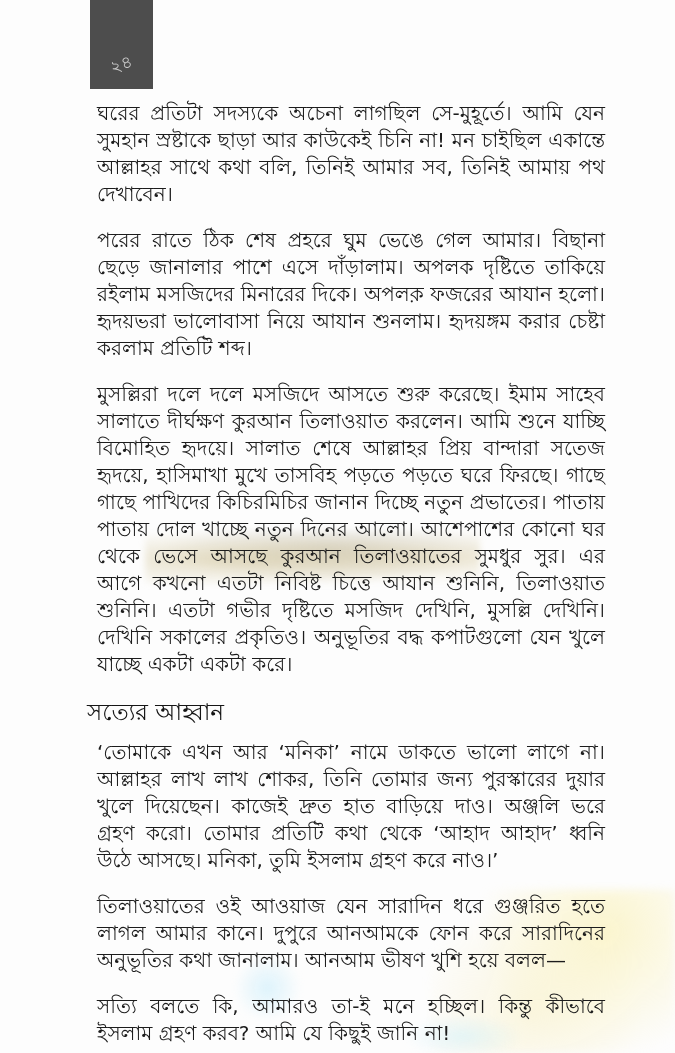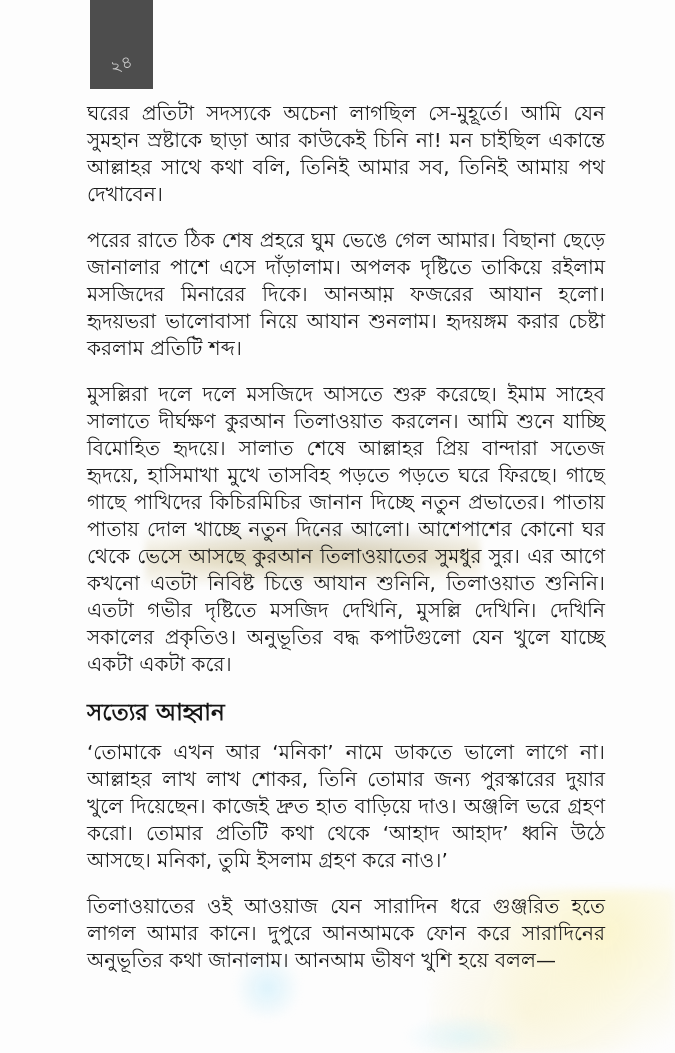--- a/index.html
+++ b/index.html
@@ -35,32 +35,32 @@
     transform: rotate(-20deg);
   }
   
   .content {
     position: absolute;
     left: 87px;
     top: 100px;
     width: 518px;
   }
   .para {
-    margin: 0 0 19px 0;
+    margin: 0 0 19px 10px;
     font-size: 20px;
     line-height: 27px;
     text-align: justify;
     text-align-last: left;
     color: #1c1c1c;
   }
   .heading {
     margin: 6px 0 12px 0;
     font-size: 23px;
     line-height: 30px;
-    font-weight: bold;
+    font-weight: normal;
     color: #151515;
   }
   
   .wm { position: absolute; pointer-events: none; }
   .wm-mid {
     left: 145px; top: 530px; width: 335px; height: 54px;
     background:
       radial-gradient(ellipse at 25% 55%, rgba(205,190,140,0.45), rgba(205,190,140,0) 70%),
       radial-gradient(ellipse at 55% 35%, rgba(175,168,150,0.35), rgba(175,168,150,0) 65%),
       radial-gradient(ellipse at 85% 50%, rgba(215,200,150,0.40), rgba(215,200,150,0) 70%);
@@ -93,21 +93,22 @@
   <div class="wm wm-bottom-right"></div>
   <div class="wm wm-cyan-1"></div>
   <div class="wm wm-cyan-2"></div>
 
   <div class="page-tab">
     <span class="page-num">২৪</span>
   </div>
 
   <main class="content">
     <p class="para">ঘরের প্রতিটা সদস্যকে অচেনা লাগছিল সে-মুহূর্তে। আমি যেন সুমহান স্রষ্টাকে ছাড়া আর কাউকেই চিনি না! মন চাইছিল একান্তে আল্লাহর সাথে কথা বলি, তিনিই আমার সব, তিনিই আমায় পথ দেখাবেন।</p>
-    <p class="para">পরের রাতে ঠিক শেষ প্রহরে ঘুম ভেঙে গেল আমার। বিছানা ছেড়ে জানালার পাশে এসে দাঁড়ালাম। অপলক দৃষ্টিতে তাকিয়ে রইলাম মসজিদের মিনারের দিকে। আনআম় ফজরের আযান হলো। হৃদয়ভরা ভালোবাসা নিয়ে আযান শুনলাম। হৃদয়ঙ্গম করার চেষ্টা করলাম প্রতিটি শব্দ।</p>
+    <p class="para">পরের রাতে ঠিক শেষ প্রহরে ঘুম ভেঙে গেল আমার। বিছানা ছেড়ে জানালার পাশে এসে দাঁড়ালাম। অপলক দৃষ্টিতে তাকিয়ে রইলাম মসজিদের মিনারের দিকে। অপলক় ফজরের আযান হলো। হৃদয়ভরা ভালোবাসা নিয়ে আযান শুনলাম। হৃদয়ঙ্গম করার চেষ্টা করলাম প্রতিটি শব্দ।</p>
     <p class="para">মুসল্লিরা দলে দলে মসজিদে আসতে শুরু করেছে। ইমাম সাহেব সালাতে দীর্ঘক্ষণ কুরআন তিলাওয়াত করলেন। আমি শুনে যাচ্ছি বিমোহিত হৃদয়ে। সালাত শেষে আল্লাহর প্রিয় বান্দারা সতেজ হৃদয়ে, হাসিমাখা মুখে তাসবিহ পড়তে পড়তে ঘরে ফিরছে। গাছে গাছে পাখিদের কিচিরমিচির জানান দিচ্ছে নতুন প্রভাতের। পাতায় পাতায় দোল খাচ্ছে নতুন দিনের আলো। আশেপাশের কোনো ঘর থেকে ভেসে আসছে কুরআন তিলাওয়াতের সুমধুর সুর। এর আগে কখনো এতটা নিবিষ্ট চিত্তে আযান শুনিনি, তিলাওয়াত শুনিনি। এতটা গভীর দৃষ্টিতে মসজিদ দেখিনি, মুসল্লি দেখিনি। দেখিনি সকালের প্রকৃতিও। অনুভূতির বদ্ধ কপাটগুলো যেন খুলে যাচ্ছে একটা একটা করে।</p>
     <h2 class="heading">সত্যের আহ্বান</h2>
     <p class="para">‘তোমাকে এখন আর ‘মনিকা’ নামে ডাকতে ভালো লাগে না। আল্লাহর লাখ লাখ শোকর, তিনি তোমার জন্য পুরস্কারের দুয়ার খুলে দিয়েছেন। কাজেই দ্রুত হাত বাড়িয়ে দাও। অঞ্জলি ভরে গ্রহণ করো। তোমার প্রতিটি কথা থেকে ‘আহাদ আহাদ’ ধ্বনি উঠে আসছে। মনিকা, তুমি ইসলাম গ্রহণ করে নাও।’</p>
     <p class="para">তিলাওয়াতের ওই আওয়াজ যেন সারাদিন ধরে গুঞ্জরিত হতে লাগল আমার কানে। দুপুরে আনআমকে ফোন করে সারাদিনের অনুভূতির কথা জানালাম। আনআম ভীষণ খুশি হয়ে বলল—</p>
+    <p class="para">সত্যি বলতে কি, আমারও তা-ই মনে হচ্ছিল। কিন্তু কীভাবে ইসলাম গ্রহণ করব? আমি যে কিছুই জানি না!</p>
 
   </main>
 
 </div>
 
 </body></html>

